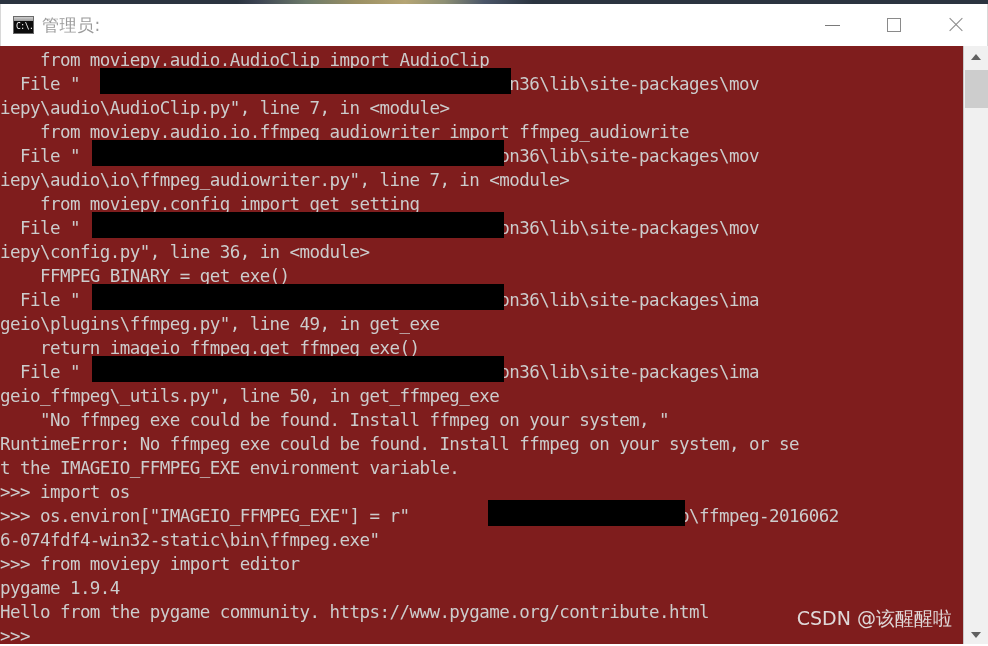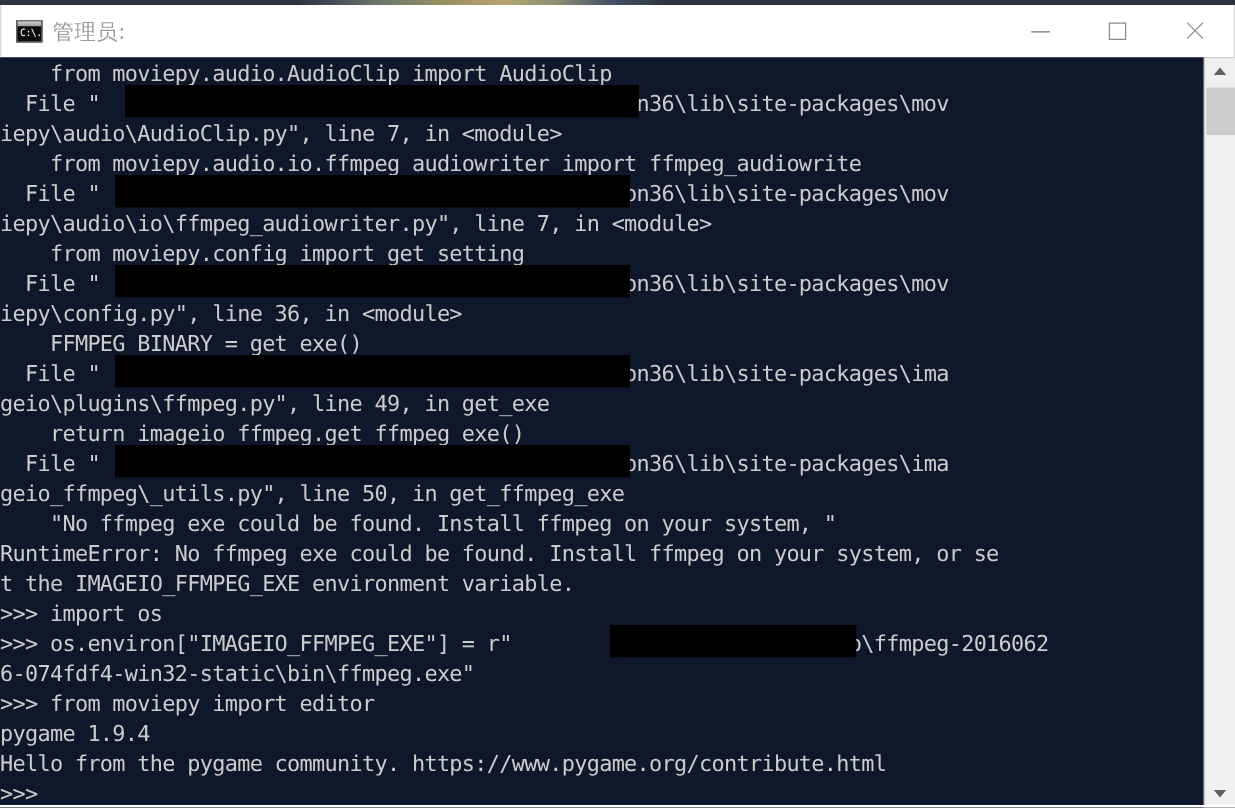--- a/index.html
+++ b/index.html
@@ -124,21 +124,21 @@
   }
   .glyph-close::before { transform: rotate(45deg); }
   .glyph-close::after  { transform: rotate(-45deg); }
 
   
   .console {
     position: absolute;
     top: 46px; left: 0;
     width: 988px;
     height: 600px;
-    background: #0f172a;
+    background: #7f1d1d;
     overflow: hidden;
   }
   .console-text {
     position: absolute;
     top: 0; left: 0;
     width: 963px;
     padding: 2px 0 0 0;
     margin: 0;
     font-family: "DejaVu Sans Mono", monospace;
     font-size: 17.5px;
@@ -265,15 +265,16 @@
   <div class="scrollbar">
     <div class="sb-btn sb-up">
       <span class="sb-arrow up"></span>
     </div>
     <div class="sb-thumb" id="sb-thumb" style="top: 24px; height: 38px; background: rgb(205, 205, 205);"></div>
     <div class="sb-btn sb-down">
       <span class="sb-arrow down"></span>
     </div>
   </div>
 
+  <div class="watermark">CSDN @该醒醒啦</div>
 
   <div class="bottom-edge"></div>
 </div>
 
 </body></html>

